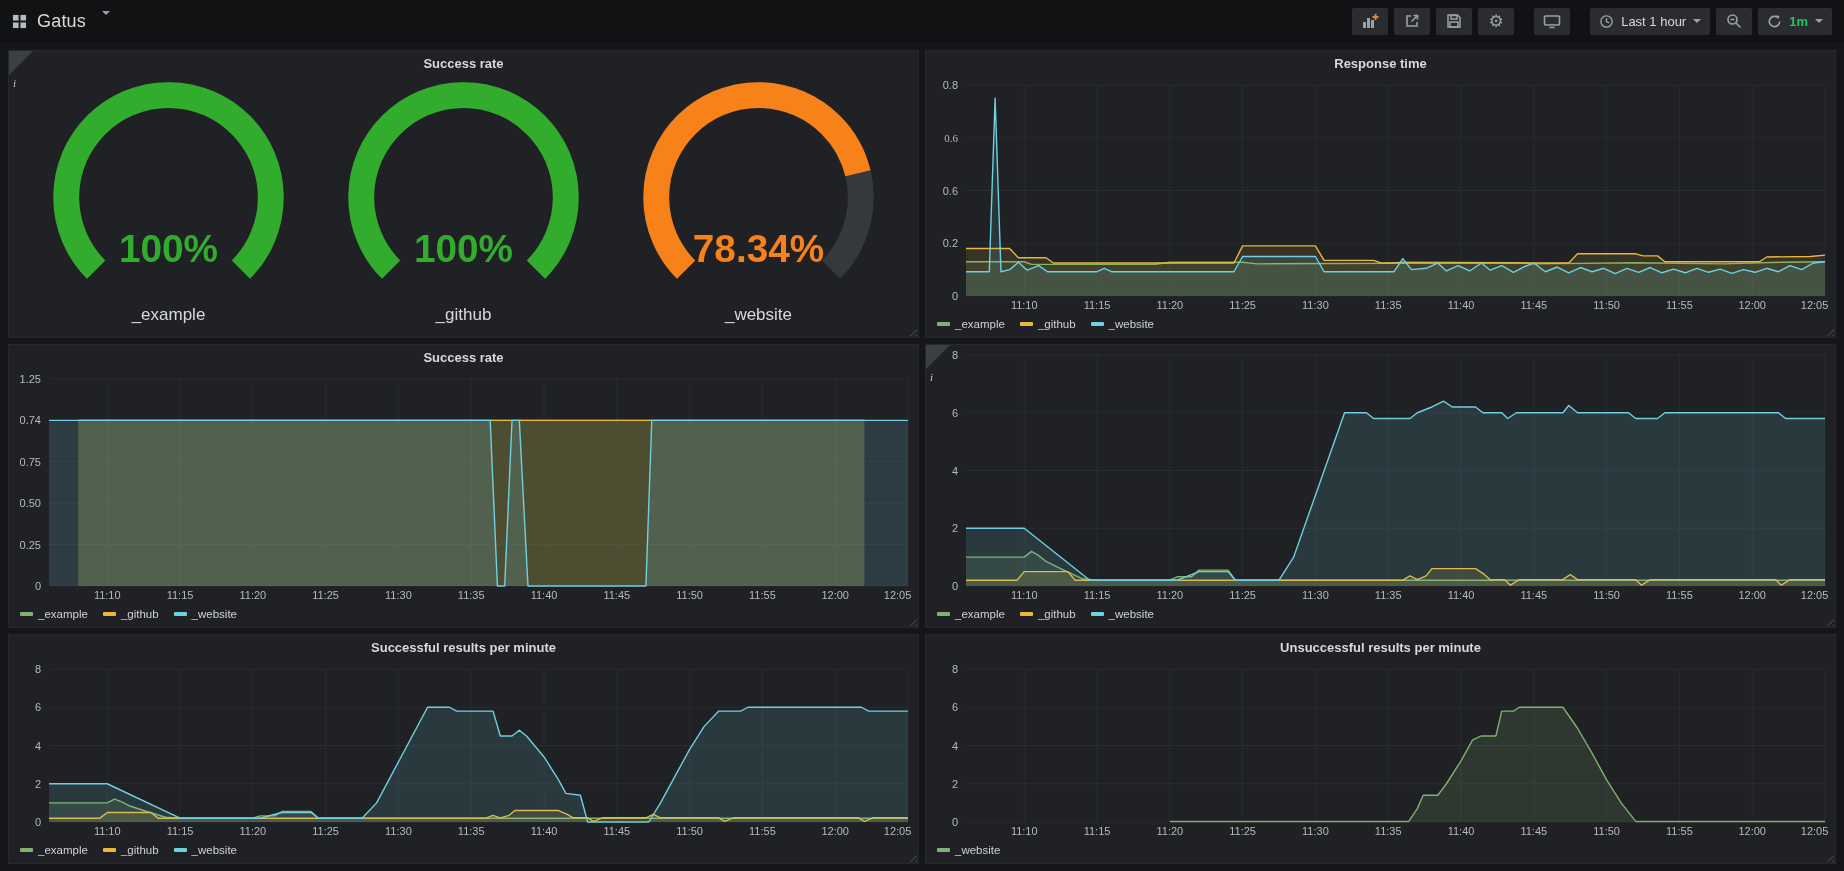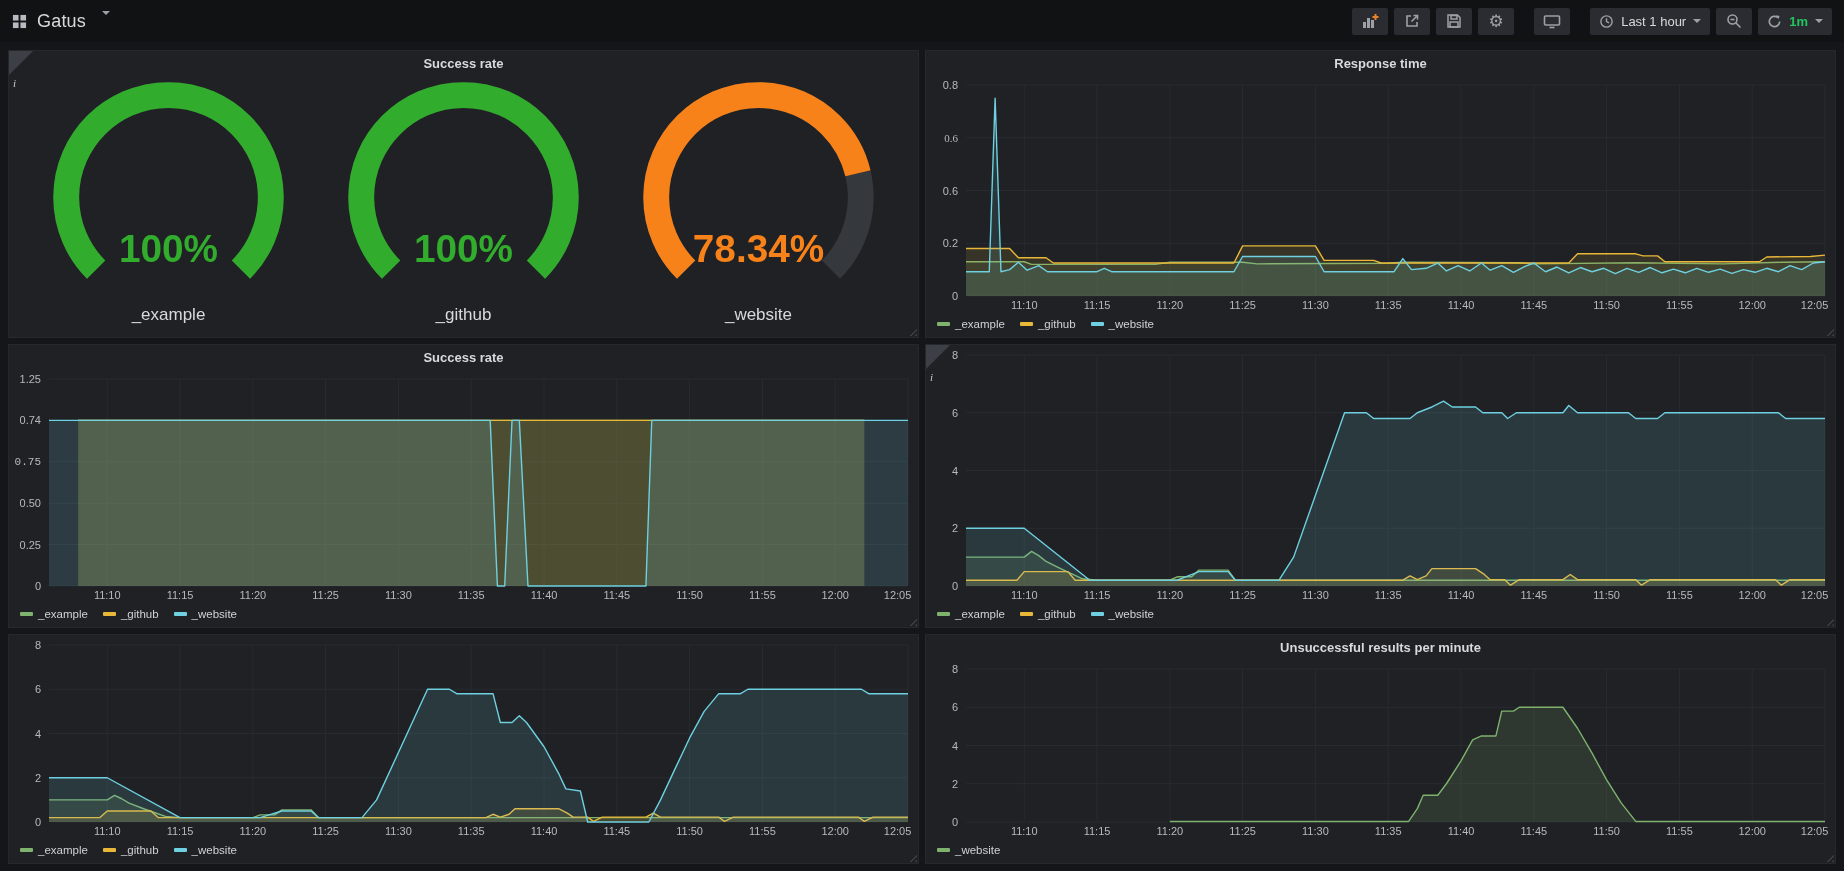--- a/index.html
+++ b/index.html
@@ -265,21 +265,21 @@
       <div class="resize-corner"></div>
     </section>
     <section class="panel">
       <div class="panel-title">Success rate</div>
       <div class="chart">
         <div class="chart-main">
           <div class="y-axis">
             <div class="y-label" style="top: 100%;">0</div>
             <div class="y-label" style="top: 80%;">0.25</div>
             <div class="y-label" style="top: 60%;">0.50</div>
-            <div class="y-label" style="top: 40%; font-family: Liberation Mono, monospace;">0.75</div>
+            <div class="y-label" style="top: 40%;">0.75</div>
             <div class="y-label" style="top: 20%;">0.74</div>
             <div class="y-label" style="top: 0%; text-align: center;">1.25</div>
           </div>
           <div class="plot">
             <svg viewBox="0 0 1000 300" preserveAspectRatio="none">
               <line x1="0" y1="300" x2="1000" y2="300" class="grid" vector-effect="non-scaling-stroke"></line>
               <line x1="0" y1="240" x2="1000" y2="240" class="grid" vector-effect="non-scaling-stroke"></line>
               <line x1="0" y1="180" x2="1000" y2="180" class="grid" vector-effect="non-scaling-stroke"></line>
               <line x1="0" y1="120" x2="1000" y2="120" class="grid" vector-effect="non-scaling-stroke"></line>
               <line x1="0" y1="59.999999999999986" x2="1000" y2="59.999999999999986" class="grid" vector-effect="non-scaling-stroke"></line>
@@ -408,20 +408,21 @@
           </span>
           <span class="legend-item">
             <span class="swatch" style="background: rgb(110, 208, 224);"></span>
             <span class="legend-label">_website</span>
           </span>
         </div>
       </div>
       <div class="resize-corner"></div>
     </section>
     <section class="panel">
+      <div class="panel-title">Successful results per minute</div>
       <div class="chart">
         <div class="chart-main">
           <div class="y-axis">
             <div class="y-label" style="top: 100%;">0</div>
             <div class="y-label" style="top: 75%;">2</div>
             <div class="y-label" style="top: 50%;">4</div>
             <div class="y-label" style="top: 25%;">6</div>
             <div class="y-label" style="top: 0%;">8</div>
           </div>
           <div class="plot">

